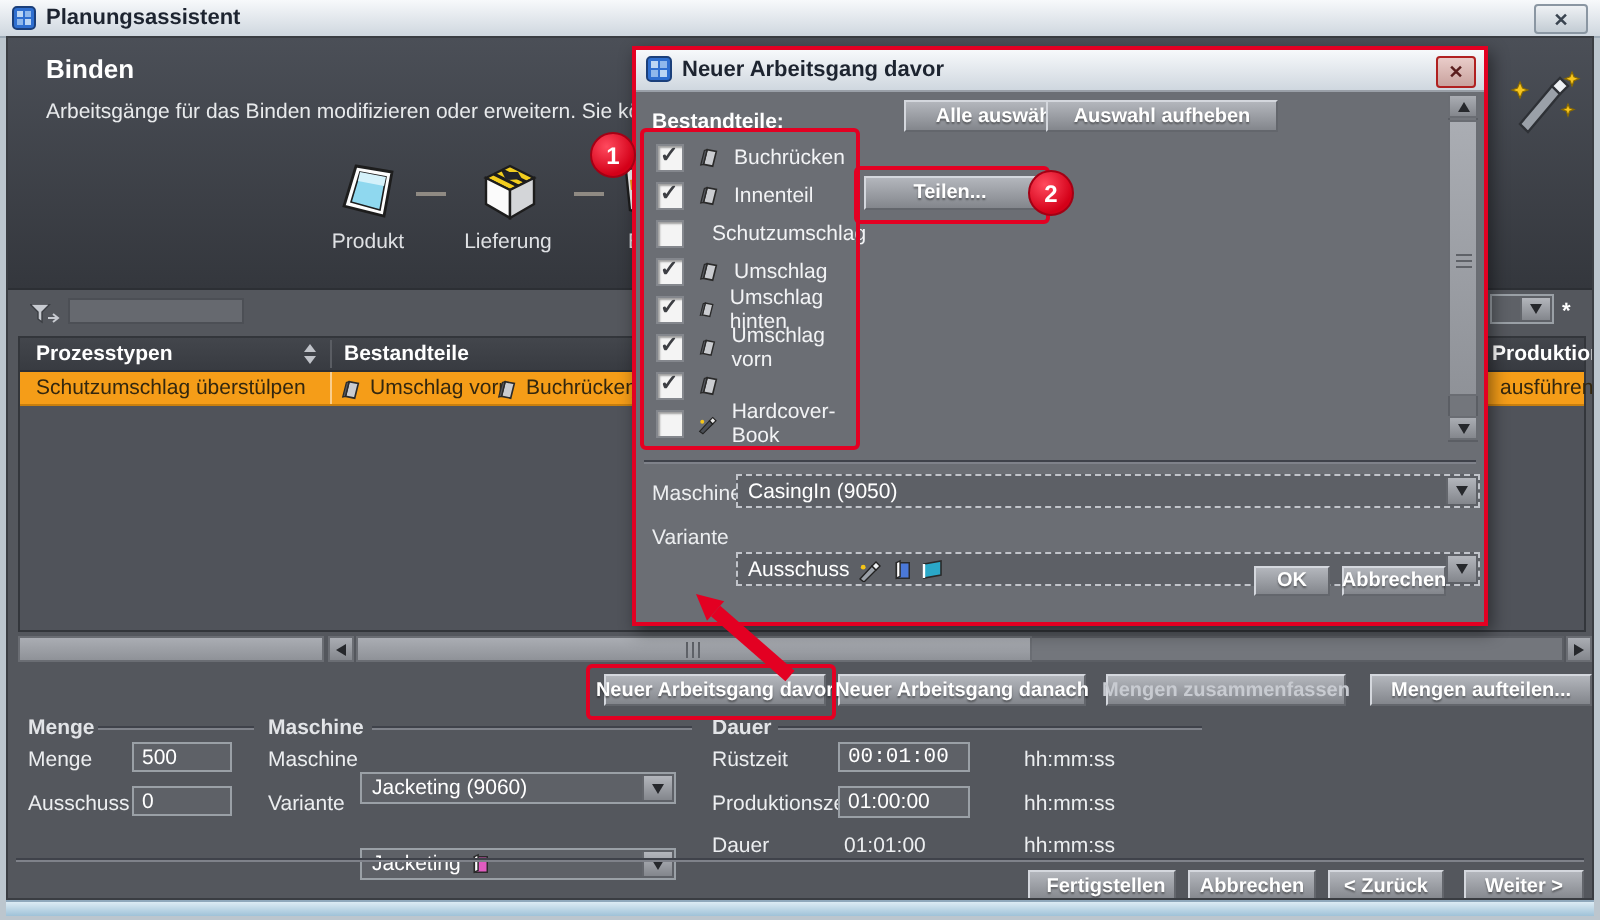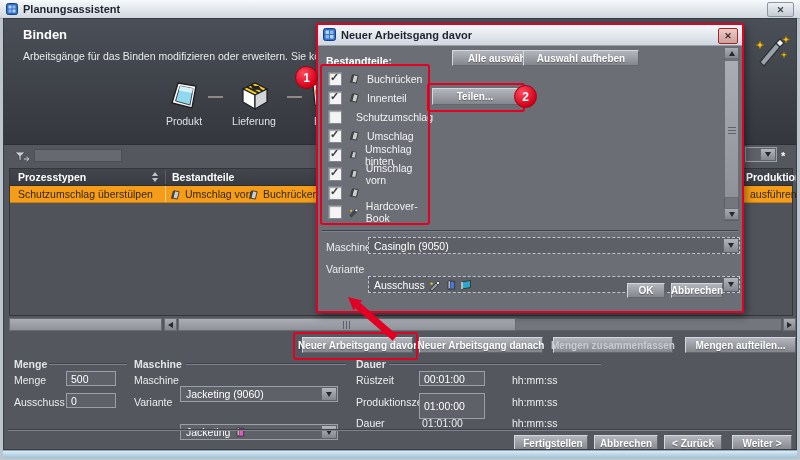--- a/index.html
+++ b/index.html
@@ -214,24 +214,24 @@
           <path d="M3.5 2 L5.5 1 L5.5 9.5 L3.5 10.5 Z" fill="#fff" stroke="#2a2a2a" stroke-width="0.8"></path>
         </svg>
       <span class="dd">
           <span class="tri-down"></span>
         </span>
     </div>
 
     <span class="abs lbl" style="left:352px;top:339px;color:#e2e4e7;font-weight:bold;">Dauer</span>
     <div class="abs groove" style="left:385px;top:344px;width:212px;"></div>
     <span class="abs lbl" style="left:352px;top:355px;">Rüstzeit</span>
-    <input class="abs tinput" style="left: 415px; top: 352px; width: 66px; height: 15px;" value="00:01:00">
+    <input class="abs tinput" style="left: 415px; top: 352px; width: 66px; height: 15px; font-family: Liberation Mono, monospace;" value="00:01:00">
     <span class="abs lbl" style="left:508px;top:355px;">hh:mm:ss</span>
     <span class="abs lbl" style="left:352px;top:377px;">Produktionszeit</span>
-    <input class="abs tinput" style="left: 415px; top: 374px; width: 66px; height: 26px;" value="01:00:00">
+    <input class="abs tinput" style="left: 415px; top: 374px; width: 66px; height: 16px;" value="01:00:00">
     <span class="abs lbl" style="left:508px;top:377px;">hh:mm:ss</span>
     <span class="abs lbl" style="left:352px;top:398px;">Dauer</span>
     <span class="abs lbl" style="left:418px;top:398px;">01:01:00</span>
     <span class="abs lbl" style="left:508px;top:398px;">hh:mm:ss</span>
 
     <div class="abs groove" style="left:4px;top:410px;width:784px;"></div>
     <button class="abs btn" style="left:510px;top:416px;width:74px;height:16px;padding-left:10px;">Fertigstellen</button>
     <button class="abs btn" style="left:590px;top:416px;width:64px;height:16px;">Abbrechen</button>
     <button class="abs btn" style="left:660px;top:416px;width:58px;height:16px;">&lt; Zurück</button>
     <button class="abs btn" style="left:728px;top:416px;width:60px;height:16px;">Weiter &gt;</button>

